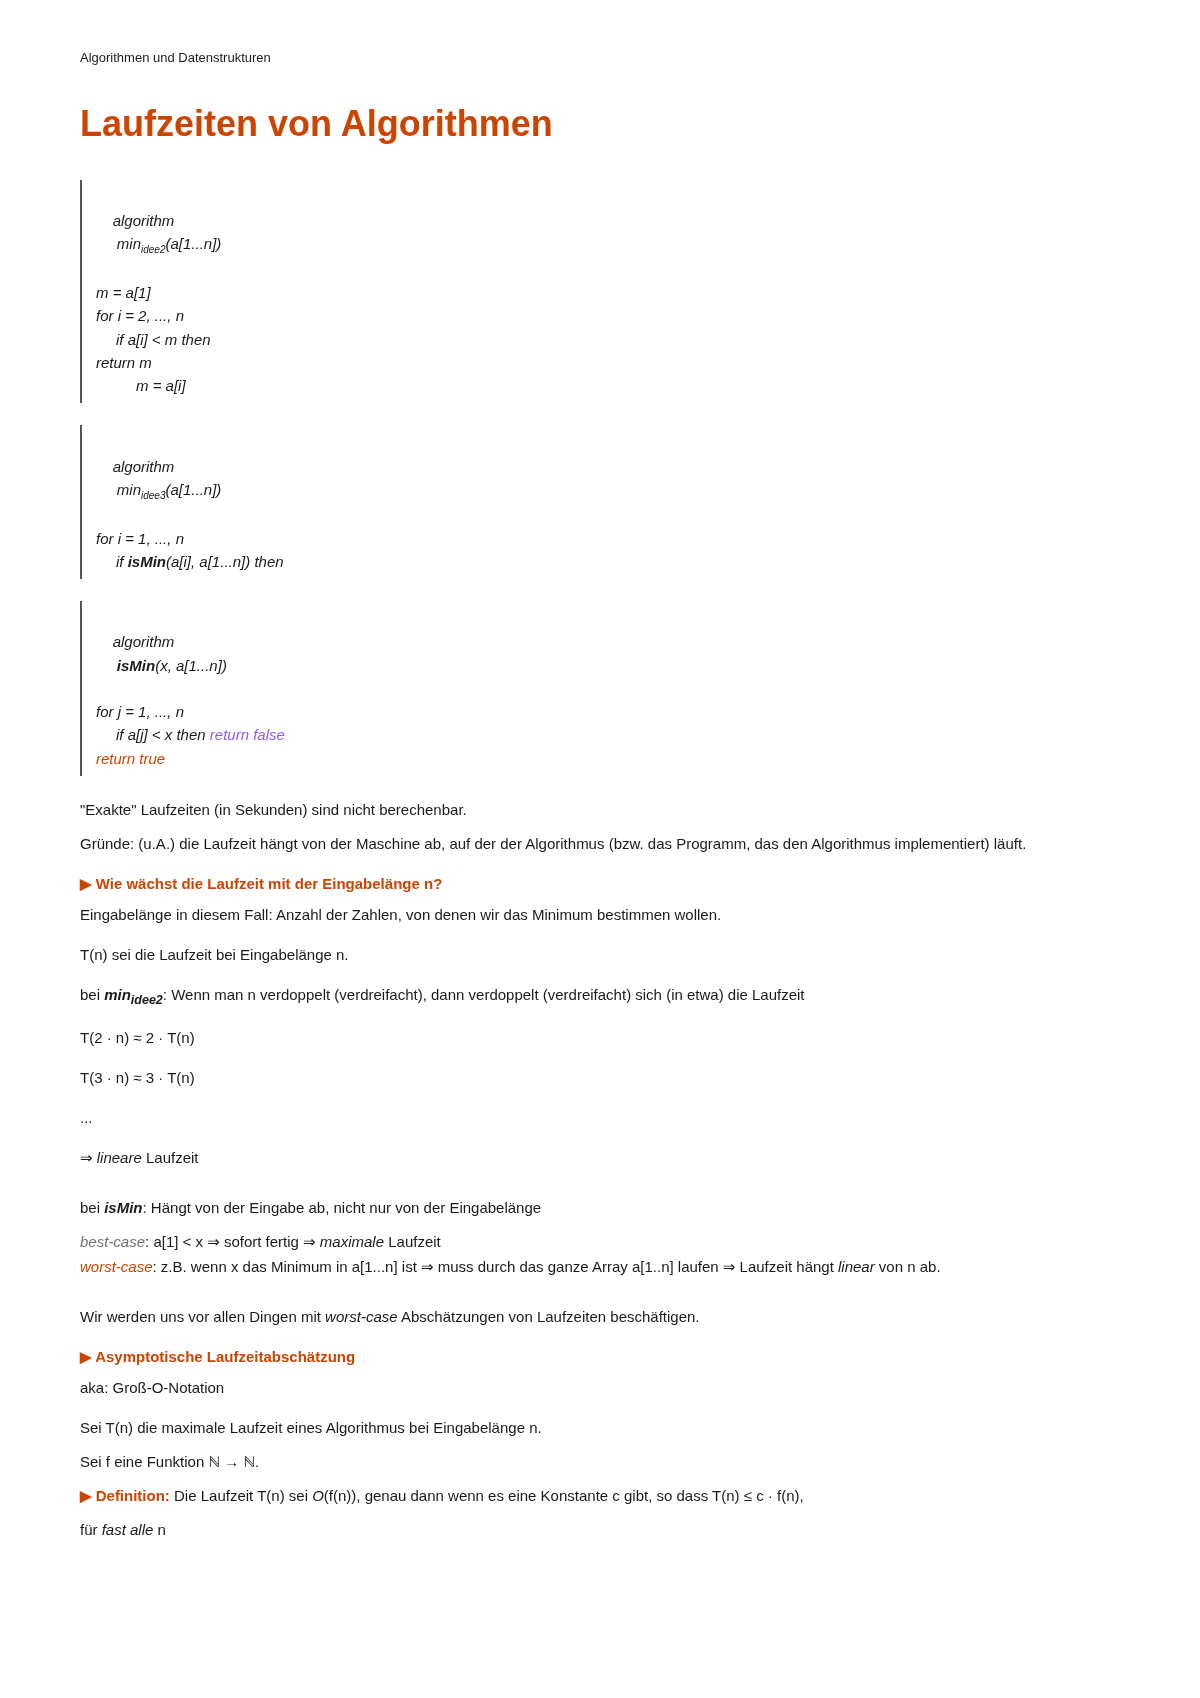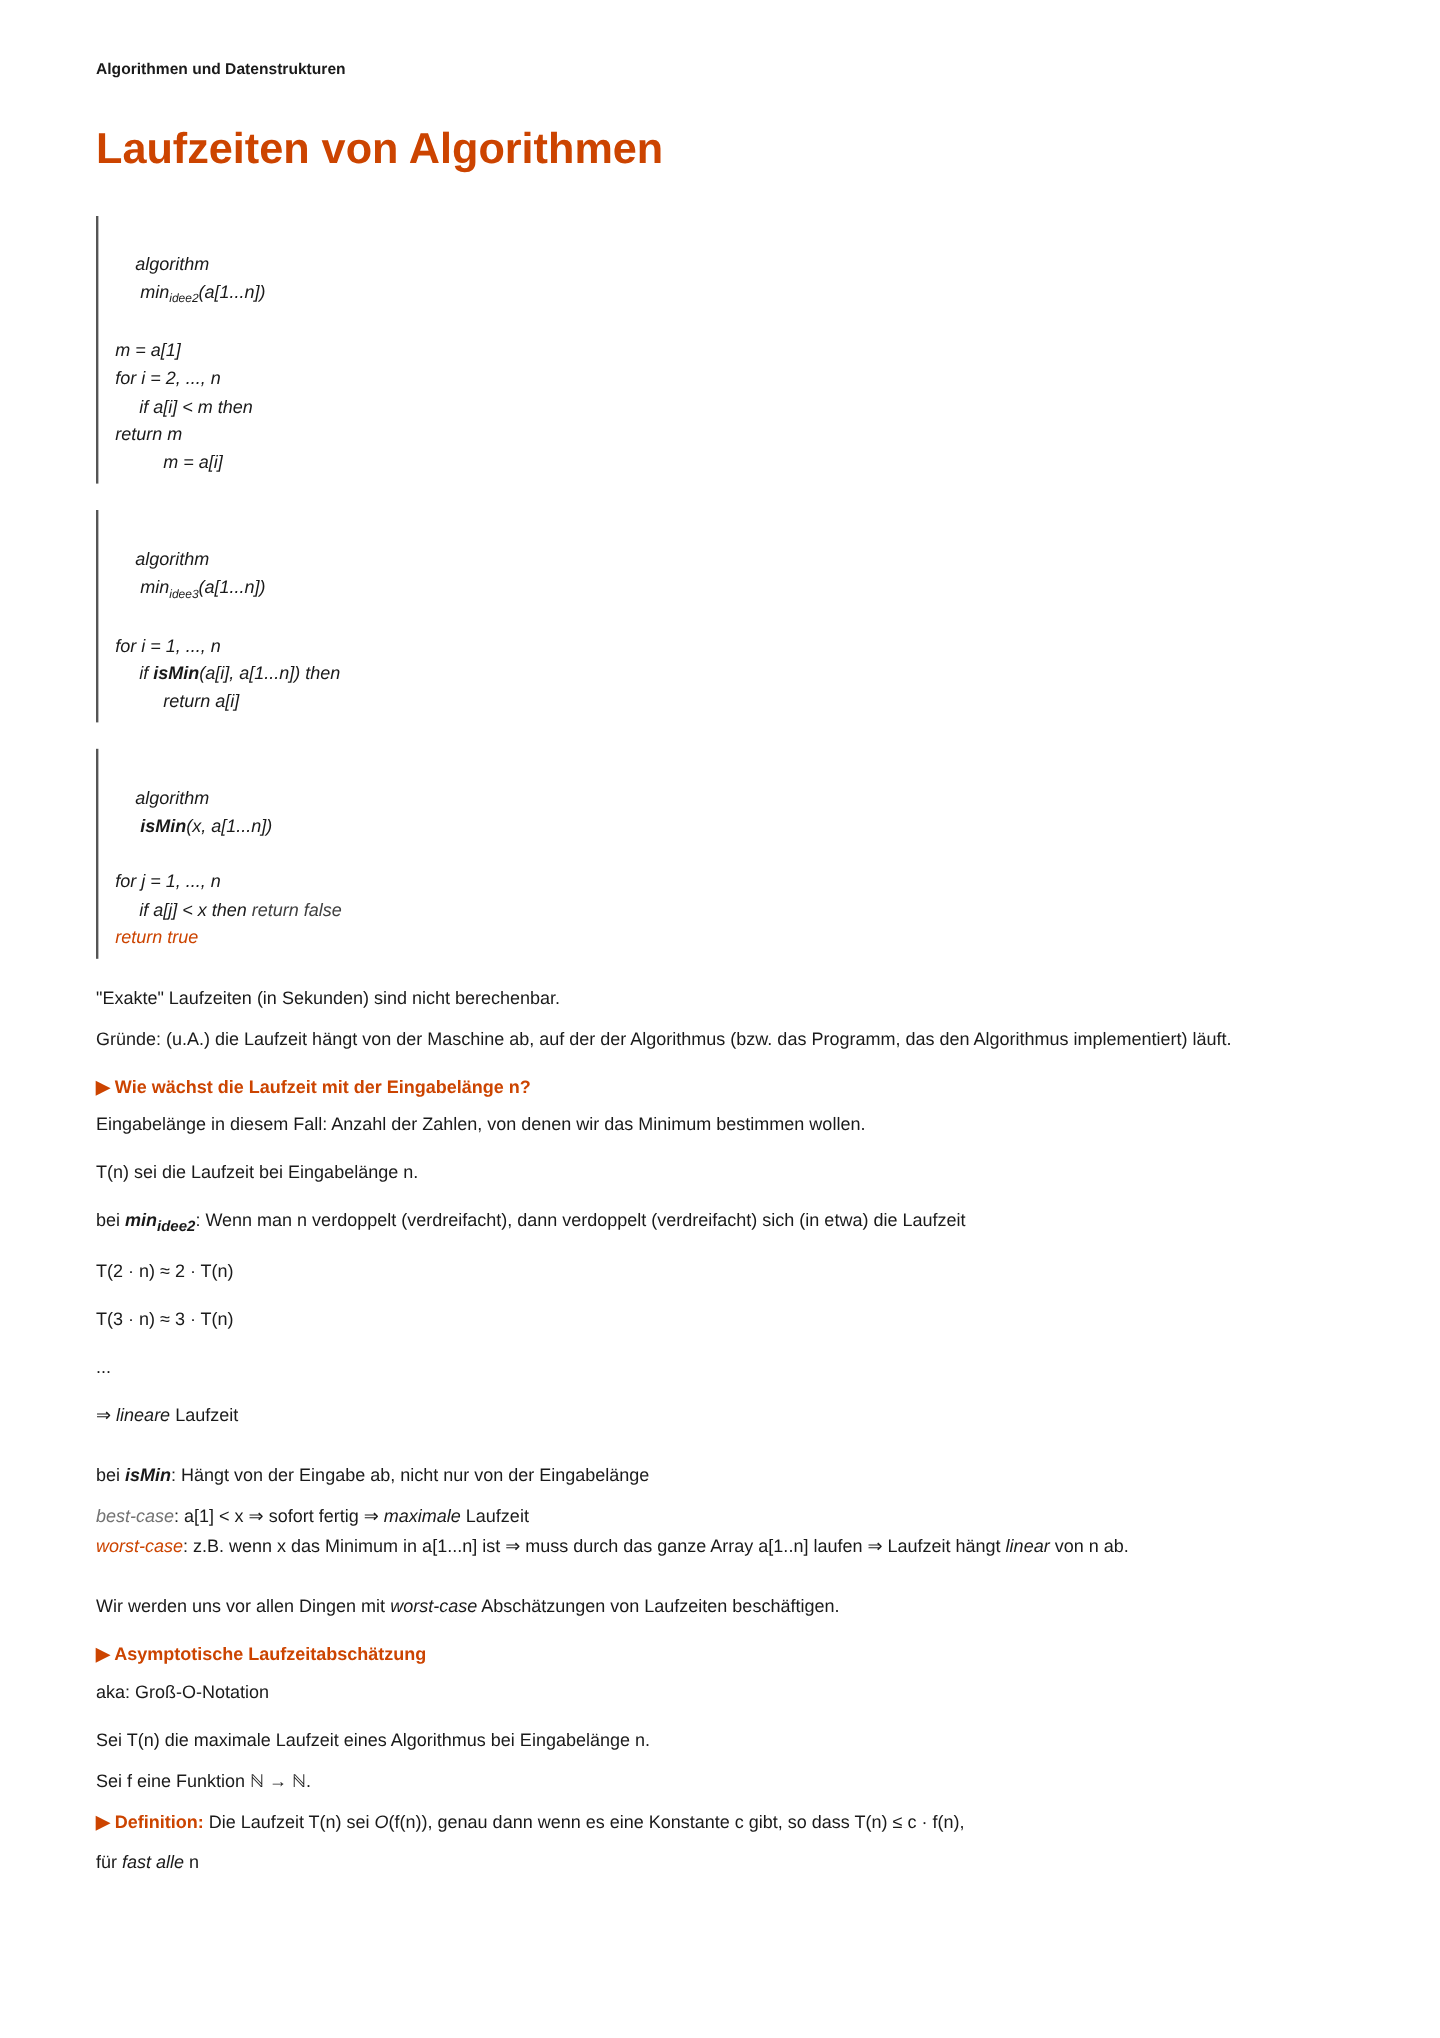--- a/index.html
+++ b/index.html
@@ -7,21 +7,21 @@
       font-family: Arial, sans-serif;
       font-size: 15px;
       color: #1a1a1a;
       background: #fff;
       padding: 48px 80px;
       max-width: 1200px;
       line-height: 1.55;
     }
     .page-subtitle {
       font-size: 13px;
-      font-weight: bold;
+      font-weight: normal;
       color: #1a1a1a;
       margin-bottom: 28px;
     }
     h1 {
       font-size: 36px;
       color: #cc4400;
       font-weight: bold;
       margin-bottom: 28px;
     }
     .algo-block {
@@ -92,30 +92,29 @@
   <span class="algo-line indent2">m = a[i]</span>
 </div>
 
 <div class="algo-block">
   <span class="algo-line">
     <span class="keyword"><em>algorithm</em></span>
     <span> min<sub>idee3</sub>(a[1...n])</span>
   </span>
   <span class="algo-line"><span class="keyword">for</span> i = 1, ..., n</span>
   <span class="algo-line indent1"><span class="keyword">if</span> <span class="bold">isMin</span>(a[i], a[1...n]) <span class="keyword">then</span></span>
-  <span class="algo-line indent2"><span class="keyword">return</span> a[i]</span>
 </div>
 
 <div class="algo-block">
   <span class="algo-line">
     <span class="keyword"><em>algorithm</em></span>
     <span> <span class="bold">isMin</span>(x, a[1...n])</span>
   </span>
   <span class="algo-line"><span class="keyword">for</span> j = 1, ..., n</span>
-  <span class="algo-line indent1"><span class="keyword">if</span> a[j] &lt; x <span class="keyword">then</span> <span class="keyword" style="color:#404040">return false</span></span>
+  <span class="algo-line indent1"><span class="keyword">if</span> a[j] &lt; x <span class="keyword">then</span> <span class="keyword" style="color:#8b5cf6">return false</span></span>
   <span class="algo-line" style="color:#cc4400"><span class="keyword">return true</span></span>
 </div>
 
 <div class="text-block">
   <p>"Exakte" Laufzeiten (in Sekunden) sind nicht berechenbar.</p>
   <p>Gründe: (u.A.) die Laufzeit hängt von der Maschine ab, auf der der Algorithmus (bzw. das Programm, das den Algorithmus implementiert) läuft.</p>
 </div>
 
 <div class="section-header">Wie wächst die Laufzeit mit der Eingabelänge n?</div>
 

